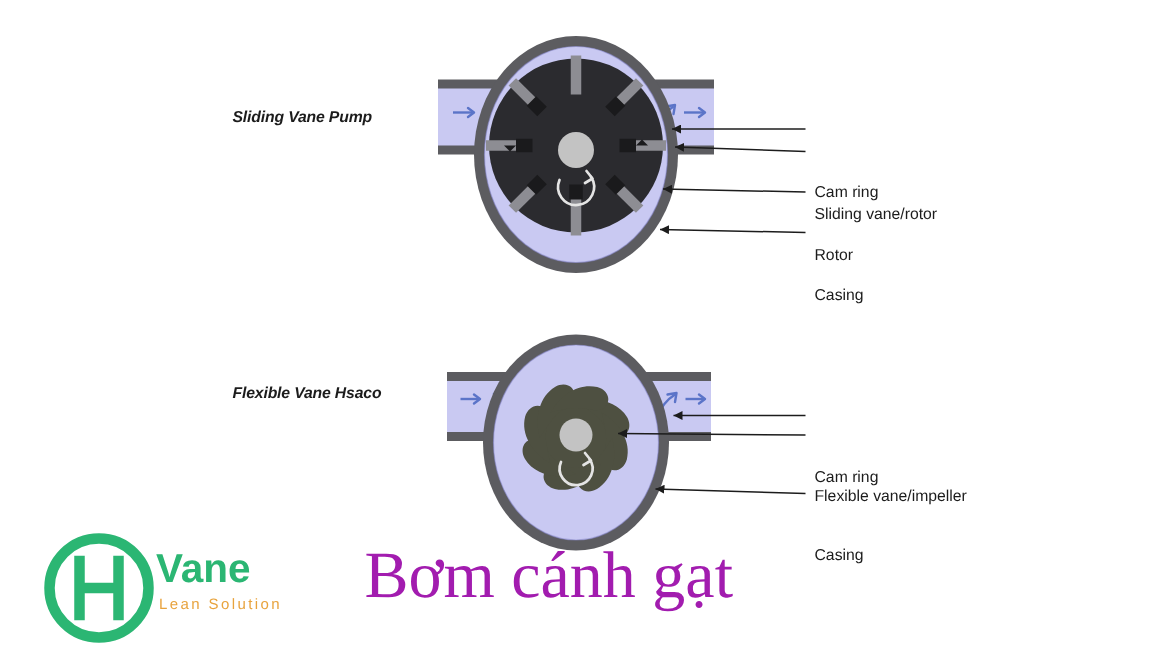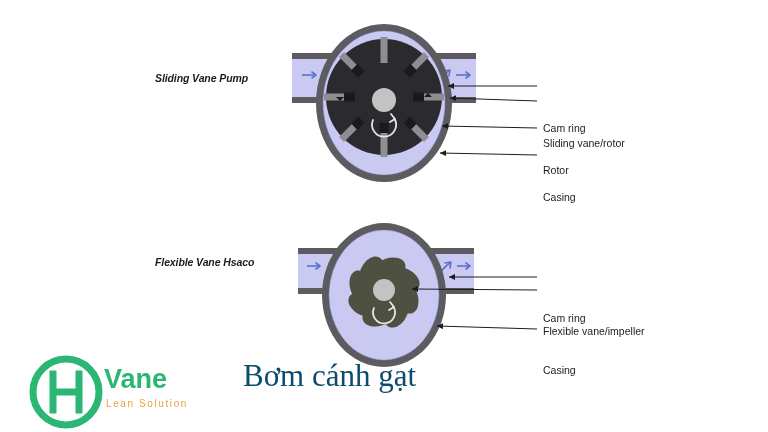--- a/index.html
+++ b/index.html
@@ -43,22 +43,22 @@
     font-family:"Liberation Sans", sans-serif;
     font-weight:normal;
     font-size:10px;
     color:#e8a33d;
     letter-spacing:1.6px;
     white-space:nowrap;
   }
   .headline{
     position:absolute;
     font-family:"Liberation Serif", serif;
-    font-size:31px;
-    color:#0c4a6e;
+    font-size:44px;
+    color:#a21caf;
     white-space:nowrap;
   }
   svg{display:block;}
 </style>
 </head>
 <body>
 
 <div id="stage">
 
   <svg id="svg-sliding" width="768" height="216" viewBox="0 0 768 216" style="position:absolute;left:0;top:0;">

